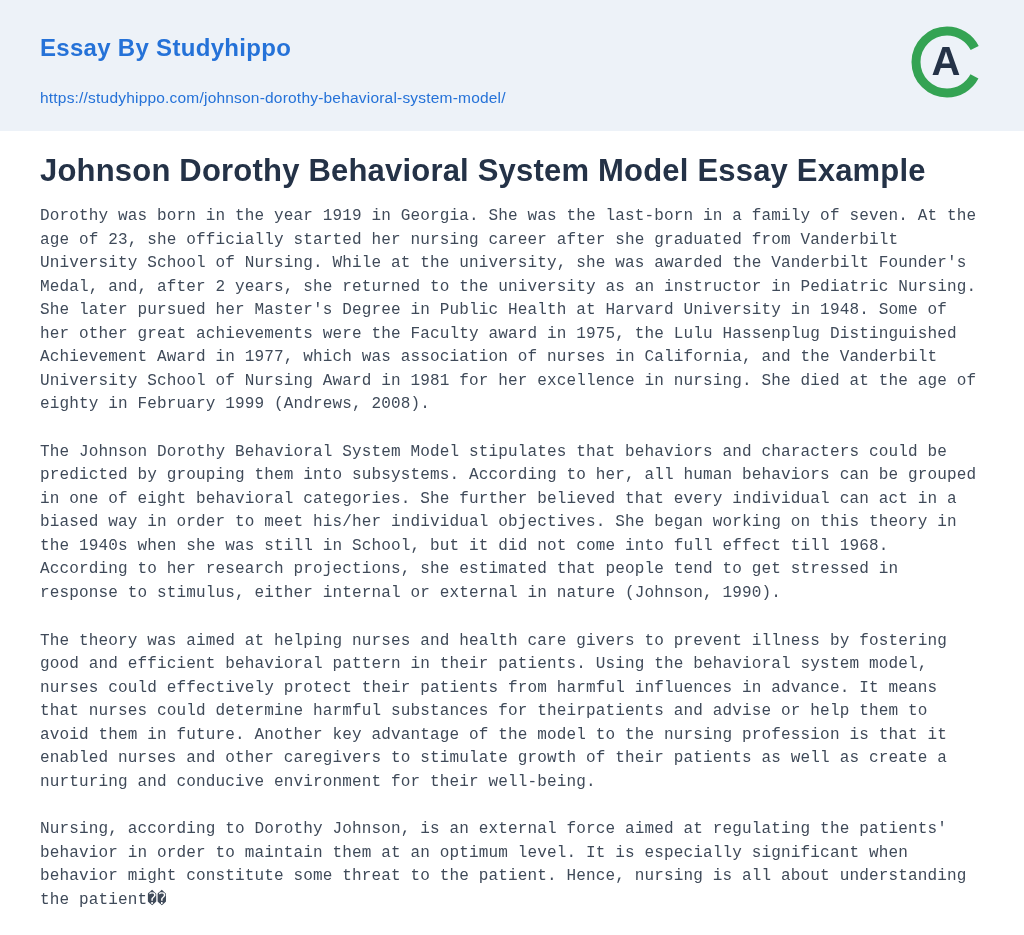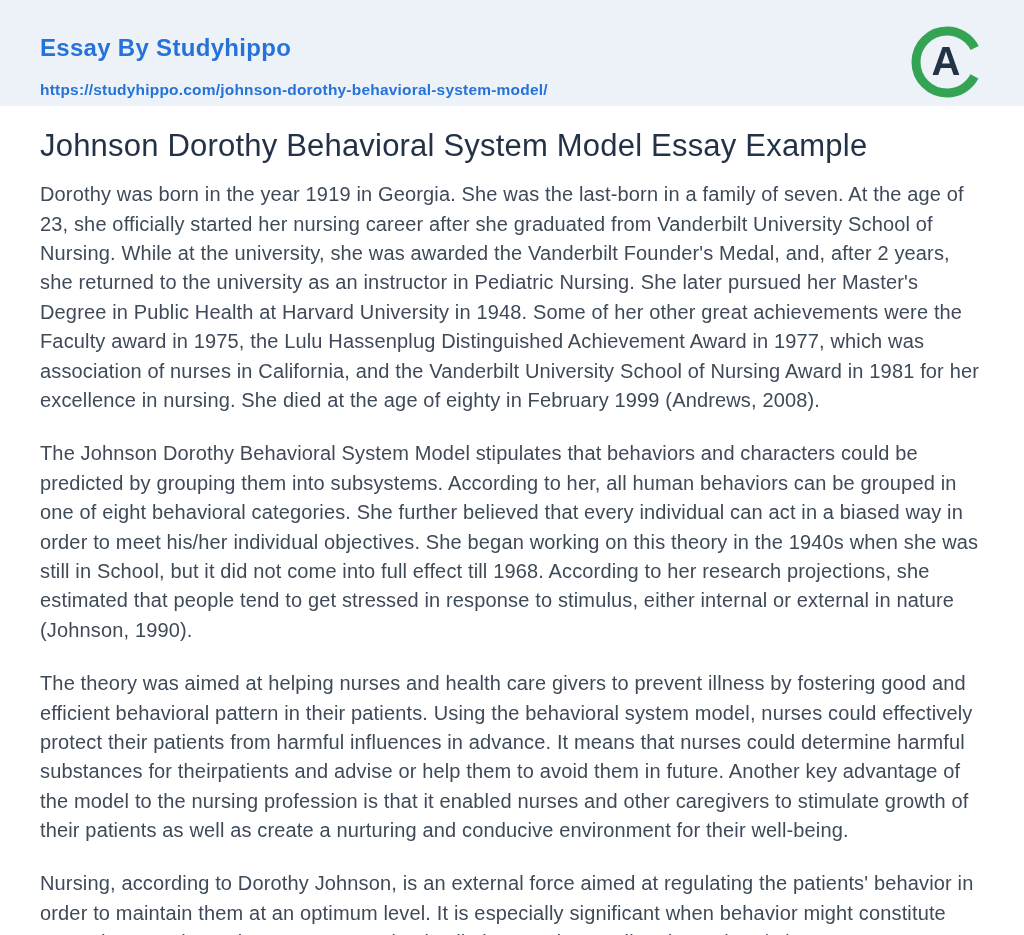--- a/index.html
+++ b/index.html
@@ -8,39 +8,38 @@
     height: 935px;
     background: #ffffff;
     font-family: "Liberation Sans", sans-serif;
     overflow: hidden;
   }
 
   
   .page-header {
     position: relative;
     width: 100%;
-    height: 106px;
+    height: 131px;
     background: #edf2f8;
     padding: 34px 40px 0 40px;
   }
   .brand {
     color: #2572d8;
     font-size: 24px;
     font-weight: bold;
     letter-spacing: 0.3px;
   }
   .source-url {
     display: inline-block;
-    margin-top: 19px;
+    margin-top: 27px;
     color: #2572d8;
     font-size: 15.5px;
     text-decoration: none;
     letter-spacing: 0.2px;
     cursor: pointer;
-    font-weight: bold;
   }
   .logo {
     position: absolute;
     top: 24px;
     right: 39px;
     width: 76px;
     height: 76px;
     cursor: pointer;
   }
   .logo svg { display: block; }
@@ -55,31 +54,32 @@
     line-height: 1;
   }
 
   
   .article {
     padding: 22px 40px 0 40px;
   }
   .article h1 {
     color: #243247;
     font-size: 31px;
-    font-weight: normal;
+    font-weight: bold;
     line-height: 1.17;
     letter-spacing: 0.2px;
     margin-bottom: 16px;
   }
   .article p {
     color: #3f4a59;
-    font-size: 20px;
+    font-size: 16px;
     line-height: 1.47;
     letter-spacing: 0.15px;
     margin-bottom: 24px;
+    font-family: Liberation Mono, monospace;
   }
   .article p.subheading {
     margin-bottom: 24px;
   }
 </style>
 </head>
 <body>
 
 <header class="page-header">
   <div class="header-text">

